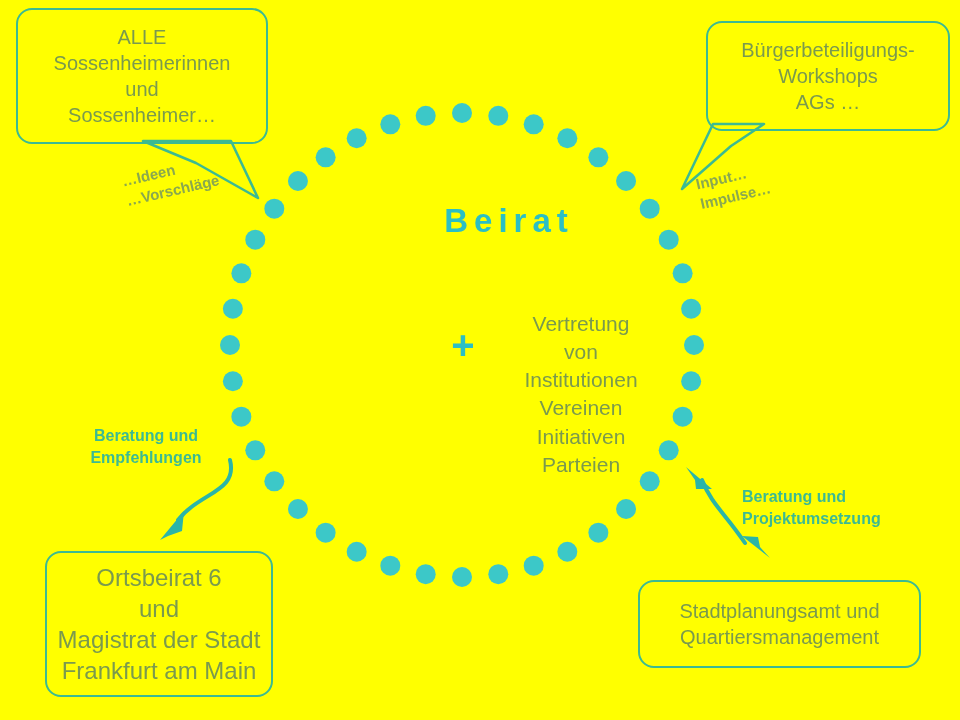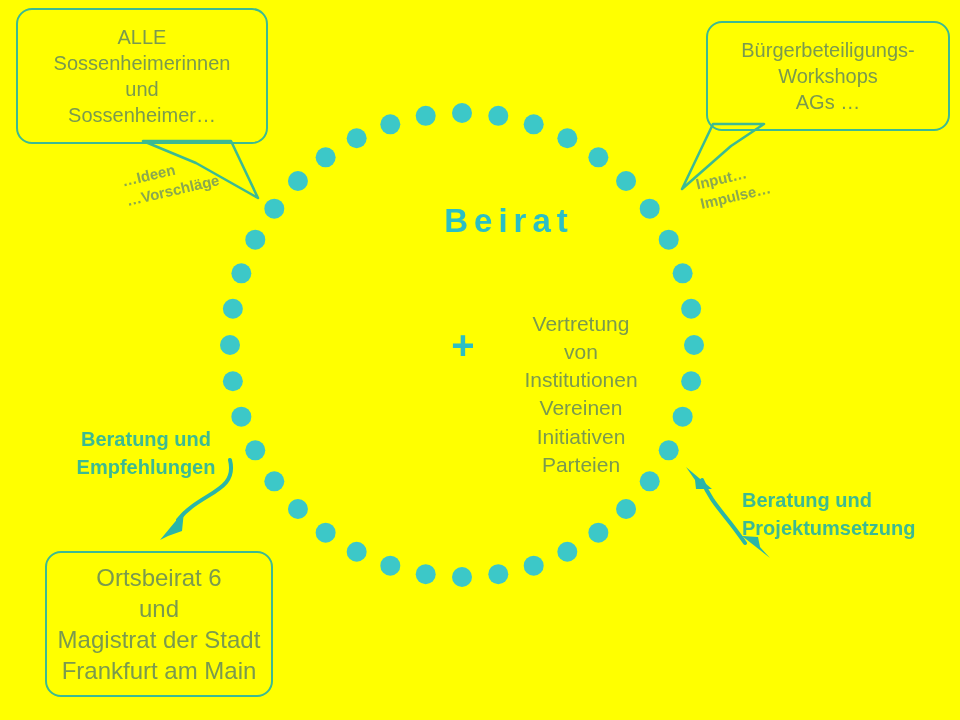--- a/index.html
+++ b/index.html
@@ -128,21 +128,21 @@
     text-align: left;
   }
   #annot-input {
     left: 694px; top: 175px;
     transform: rotate(-13deg);
     transform-origin: left top;
     text-align: left;
   }
   .annot-plain {
     position: absolute;
-    font-size: 20px;
+    font-size: 16px;
     font-weight: bold;
     color: #3cba92;
     text-align: center;
     white-space: pre-line;
     line-height: 1.4;
   }
   #annot-beratung-left  { left: 66px;  top: 425px; width: 160px; }
   #annot-beratung-right { left: 742px; top: 486px; width: 190px; text-align: left; }
 </style>
 </head>
@@ -224,20 +224,24 @@
 AGs …</span>
   </div>
 
   <div class="node-box" id="box-ortsbeirat">
     <span class="box-text">Ortsbeirat 6
 und
 Magistrat der Stadt
 Frankfurt am Main</span>
   </div>
 
+  <div class="node-box" id="box-stadtplanungsamt">
+    <span class="box-text">Stadtplanungsamt und
+Quartiersmanagement</span>
+  </div>
 
   <div class="center-title">Beirat</div>
 
   <div class="plus-sign">+</div>
 
 
   <div class="col-text" id="col-right">Vertretung
 von
 Institutionen
 Vereinen

